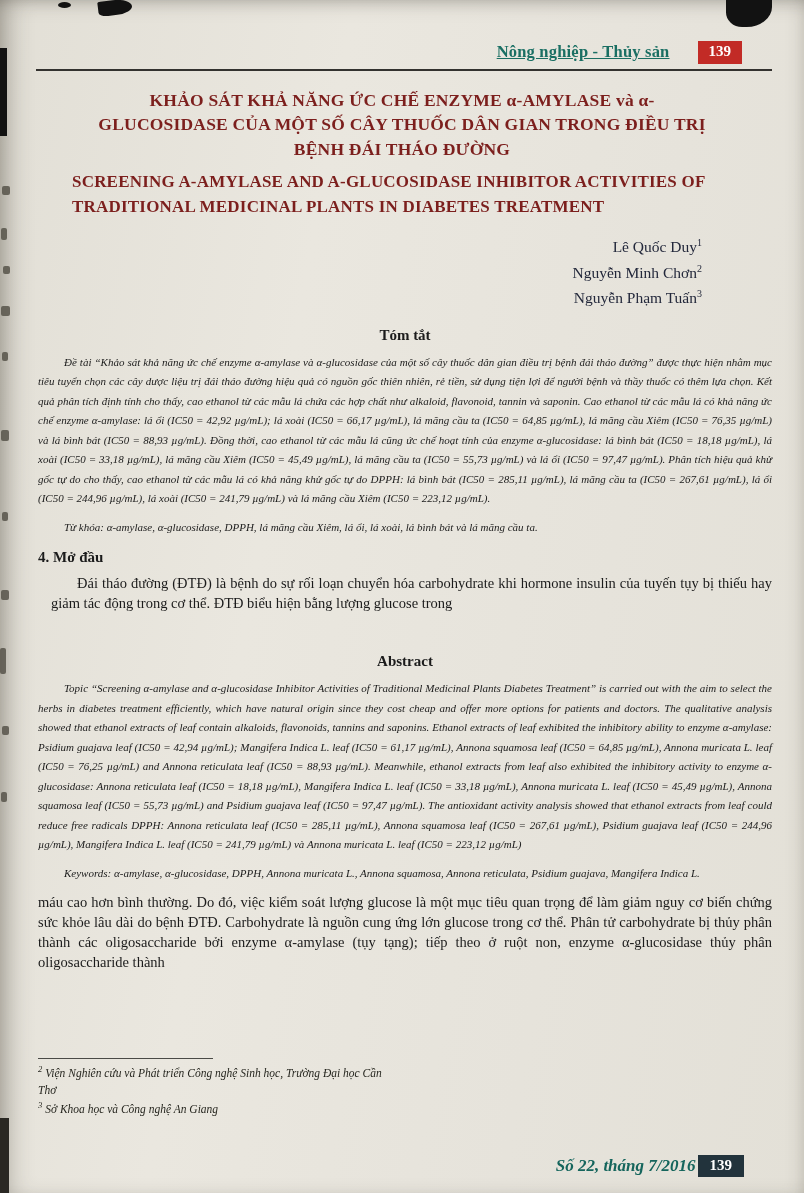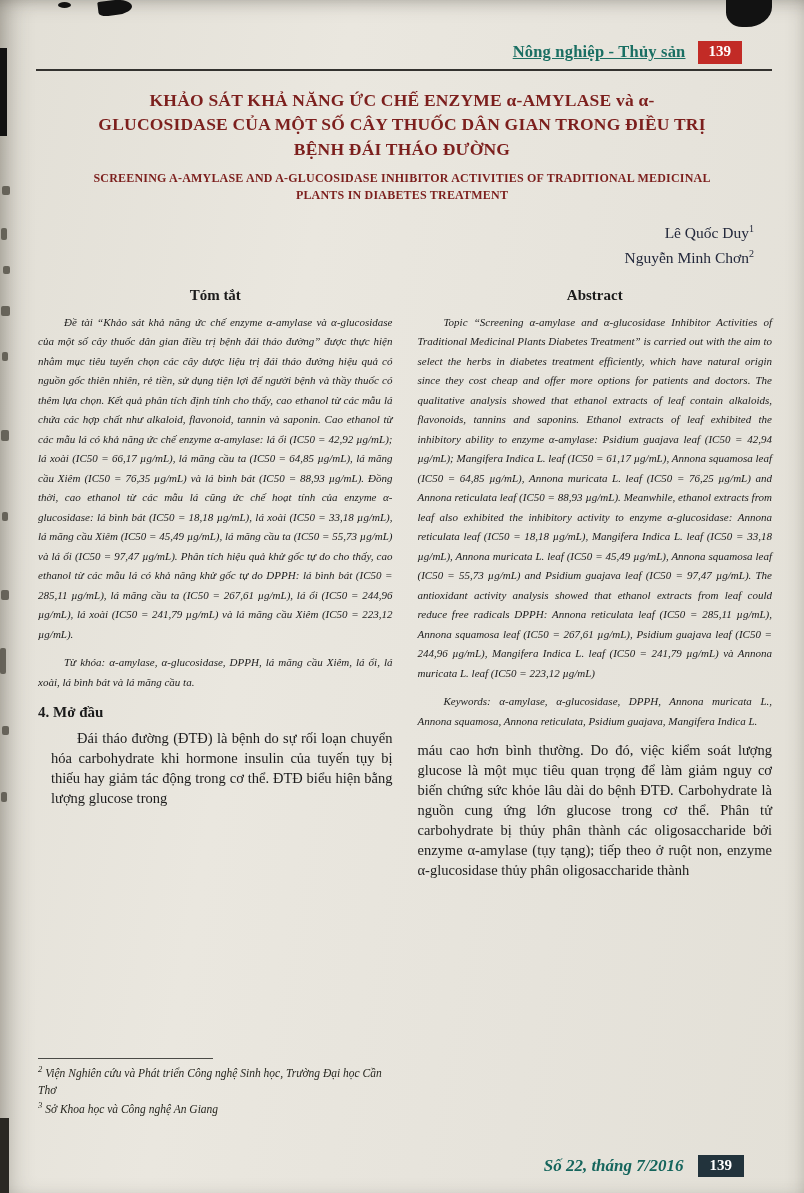--- a/index.html
+++ b/index.html
@@ -15,46 +15,46 @@
   }
   
   .artifact{position:absolute;background:#121212;pointer-events:none;}
   .a-top-left{left:98px;top:0;width:34px;height:15px;border-radius:10% 60% 50% 30%;transform:rotate(-7deg);}
   .a-top-left2{left:58px;top:2px;width:13px;height:6px;border-radius:50%;}
   .a-top-right{left:726px;top:0;width:46px;height:27px;border-radius:0 0 55% 35%/0 0 75% 55%;}
   .a-left-bar{left:0;top:48px;width:7px;height:88px;}
   .a-left-bar2{left:0;top:1118px;width:9px;height:75px;background:#2a2823;}
   .bleed{position:absolute;background:#57534a;opacity:.85;pointer-events:none;border-radius:2px;}
   
-  .header-row{display:flex;justify-content:flex-end;align-items:center;gap:12px;padding:41px 62px 0 0;}
+  .header-row{display:flex;justify-content:flex-end;align-items:center;gap:28px;padding:41px 62px 0 0;}
   .section-title{color:var(--header_teal,#1a6f63);font-weight:bold;font-size:16.5px;text-decoration:underline;letter-spacing:.2px;}
   .page-badge{background:var(--badge_red,#c22b26);color:#fff;font-weight:bold;font-size:15px;padding:1px 11px 2px;line-height:1.3;}
   .header-rule{margin:5px 32px 0 36px;border-top:2.5px solid #33322f;}
   
   .title-vi{margin:17px auto 6px;width:630px;text-align:center;color:var(--title_maroon,#7c1f1d);font-size:17.5px;font-weight:bold;line-height:1.4;letter-spacing:.2px;}
-  .title-en{margin:9px auto 0;width:660px;text-align:center;color:var(--title_maroon,#7c1f1d);font-size:12px;font-weight:bold;line-height:1.45;letter-spacing:.2px;}
+  .title-en{margin:9px auto 0;width:660px;text-align:left;color:var(--title_maroon,#7c1f1d);font-size:17px;font-weight:bold;line-height:1.45;letter-spacing:.2px;}
   
-  .authors{margin-top:15px;text-align:right;padding-right:50px;font-size:15.5px;line-height:1.65;color:#23283b;}
+  .authors{margin-top:15px;text-align:right;padding-right:102px;font-size:15.5px;line-height:1.65;color:#23283b;}
   .authors sup{font-size:10px;}
   
-  .columns{display:flex;gap:25px;padding:10px 32px 0 38px;}
+  .columns{display:flex;gap:25px;padding:10px 32px 0 38px;flex-direction:column;}
   .col{flex:1;min-width:0;}
   .col-heading{text-align:center;font-weight:bold;font-size:15px;margin:6px 0 9px;}
   p{margin:0 0 9px;}
   .abstract-text,.keywords-text{font-style:italic;font-size:11px;line-height:19.5px;text-align:justify;text-indent:26px;}
   .section-heading{font-weight:bold;font-size:15px;margin:12px 0 7px;}
   .body-text{font-size:14.5px;line-height:20px;text-align:justify;}
   .indent{text-indent:26px;margin-left:13px;}
   
   .footnotes{position:absolute;left:38px;top:1058px;width:352px;}
   .footnote-rule{width:175px;border-top:1.2px solid #4a4a46;margin-bottom:4px;}
   .footnote{font-size:11.5px;font-style:italic;line-height:1.5;color:#26261f;}
   .footnote sup{font-size:8.5px;}
   
-  .footer{position:absolute;right:60px;bottom:16px;display:flex;align-items:center;gap:14px;}
+  .footer{position:absolute;right:60px;bottom:16px;display:flex;align-items:center;gap:2px;}
   .issue{color:var(--footer_teal,#15655c);font-style:italic;font-weight:bold;font-size:17px;}
   .footer-badge{background:var(--footer_badge_bg,#22333c);color:#fff;font-weight:bold;font-size:15px;padding:2px 12px 3px;}
 </style>
 </head>
 <body>
 
 <div class="page">
 
   <div class="artifact a-top-left"></div>
   <div class="artifact a-top-left2"></div>
@@ -78,20 +78,21 @@
     <span class="page-badge">139</span>
   </div>
   <div class="header-rule"></div>
 
   <div class="title-vi">KHẢO SÁT KHẢ NĂNG ỨC CHẾ ENZYME α-AMYLASE và α-GLUCOSIDASE CỦA MỘT SỐ CÂY THUỐC DÂN GIAN TRONG ĐIỀU TRỊ BỆNH ĐÁI THÁO ĐƯỜNG</div>
   <div class="title-en">SCREENING A-AMYLASE AND A-GLUCOSIDASE INHIBITOR ACTIVITIES OF TRADITIONAL MEDICINAL PLANTS IN DIABETES TREATMENT</div>
 
   <div class="authors">
     <div><span>Lê Quốc Duy</span><sup>1</sup></div>
     <div><span>Nguyễn Minh Chơn</span><sup>2</sup></div>
+    <div><span>Nguyễn Phạm Tuấn</span><sup>3</sup></div>
   </div>
 
   <div class="columns">
     <div class="col">
       <div class="col-heading">Tóm tắt</div>
       <p class="abstract-text">Đề tài “Khảo sát khả năng ức chế enzyme α-amylase và α-glucosidase của một số cây thuốc dân gian điều trị bệnh đái tháo đường” được thực hiện nhằm mục tiêu tuyển chọn các cây dược liệu trị đái tháo đường hiệu quả có nguồn gốc thiên nhiên, rẻ tiền, sử dụng tiện lợi để người bệnh và thầy thuốc có thêm lựa chọn. Kết quả phân tích định tính cho thấy, cao ethanol từ các mẫu lá chứa các hợp chất như alkaloid, flavonoid, tannin và saponin. Cao ethanol từ các mẫu lá có khả năng ức chế enzyme α-amylase: lá ổi (IC50 = 42,92 µg/mL); lá xoài (IC50 = 66,17 µg/mL), lá mãng cầu ta (IC50 = 64,85 µg/mL), lá mãng cầu Xiêm (IC50 = 76,35 µg/mL) và lá bình bát (IC50 = 88,93 µg/mL). Đồng thời, cao ethanol từ các mẫu lá cũng ức chế hoạt tính của enzyme α-glucosidase: lá bình bát (IC50 = 18,18 µg/mL), lá xoài (IC50 = 33,18 µg/mL), lá mãng cầu Xiêm (IC50 = 45,49 µg/mL), lá mãng cầu ta (IC50 = 55,73 µg/mL) và lá ổi (IC50 = 97,47 µg/mL). Phân tích hiệu quả khử gốc tự do cho thấy, cao ethanol từ các mẫu lá có khả năng khử gốc tự do DPPH: lá bình bát (IC50 = 285,11 µg/mL), lá mãng cầu ta (IC50 = 267,61 µg/mL), lá ổi (IC50 = 244,96 µg/mL), lá xoài (IC50 = 241,79 µg/mL) và lá mãng cầu Xiêm (IC50 = 223,12 µg/mL).</p>
       <p class="keywords-text">Từ khóa: α-amylase, α-glucosidase, DPPH, lá mãng cầu Xiêm, lá ổi, lá xoài, lá bình bát và lá mãng cầu ta.</p>
       <div class="section-heading">4. Mở đầu</div>
       <p class="body-text indent">Đái tháo đường (ĐTĐ) là bệnh do sự rối loạn chuyển hóa carbohydrate khi hormone insulin của tuyến tụy bị thiếu hay giảm tác động trong cơ thể. ĐTĐ biểu hiện bằng lượng glucose trong</p>
     </div>

